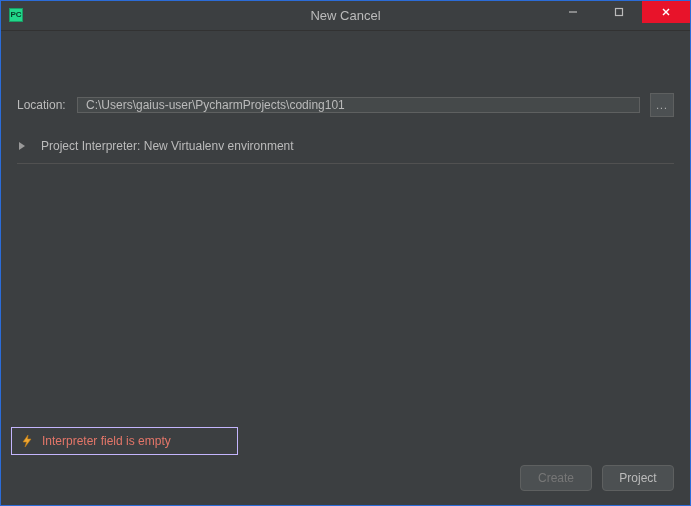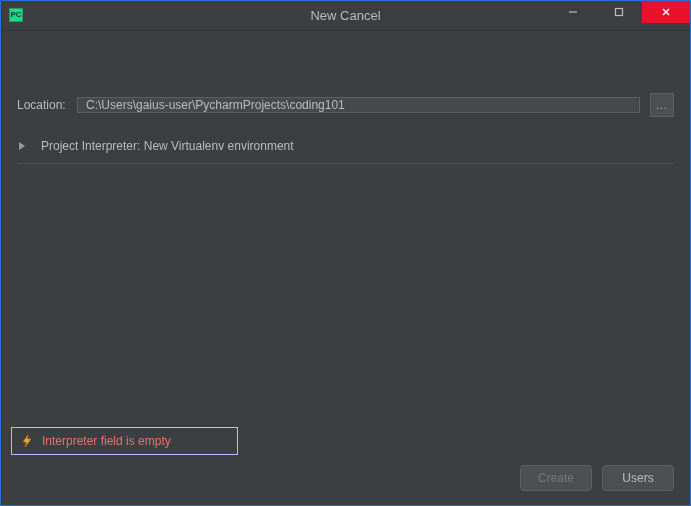--- a/index.html
+++ b/index.html
@@ -245,16 +245,16 @@
       <span class="warn-icon">
         <svg width="14" height="14" viewBox="0 0 14 14">
           <polygon points="8,1 3,8 6.5,8 5,13 11,5 7.5,5" fill="#f0a732" stroke="#c27d12" stroke-width="0.6"></polygon>
         </svg>
       </span>
       <span class="error-text">Interpreter field is empty</span>
     </div>
 
     <div class="footer">
       <div class="footer-btn disabled">Create</div>
-      <div class="footer-btn">Users</div>
+      <div class="footer-btn">Project</div>
     </div>
   </div>
 </div>
 
 </body></html>

